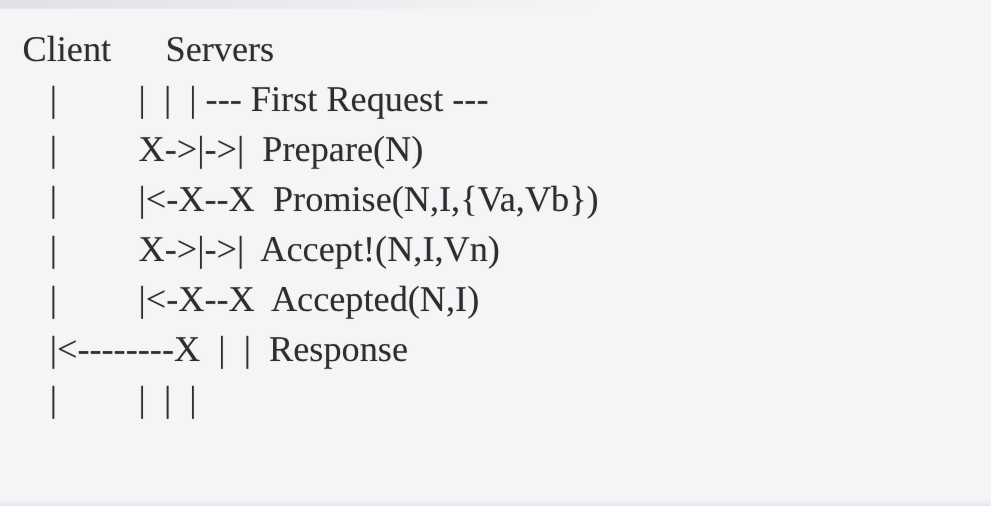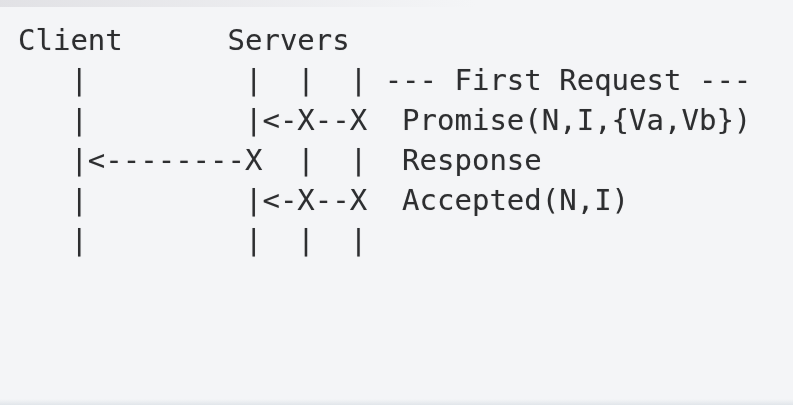--- a/index.html
+++ b/index.html
@@ -37,31 +37,34 @@
     left: 18px;
     margin: 0;
     font-size: 29px;
     line-height: 40px;
     color: #2d2e30;
     text-shadow: 0 0 1px rgba(45,46,48,0.28);
   }
   .ascii .row {
     white-space: pre;
     height: 40px;
+    font-family: Liberation Serif, serif;
   }
 </style>
 </head>
 <body>
 
 <div class="screen">
   <div class="edge-top"></div>
 
   <div class="ascii">
     <div class="row">Client      Servers</div>
     <div class="row">   |         |  |  | --- First Request ---</div>
+    <div class="row">   |         X-&gt;|-&gt;|  Prepare(N)</div>
     <div class="row">   |         |&lt;-X--X  Promise(N,I,{Va,Vb})</div>
+    <div class="row">   |         X-&gt;|-&gt;|  Accept!(N,I,Vn)</div>
+    <div class="row">   |         |&lt;-X--X  Accepted(N,I)</div>
     <div class="row">   |&lt;--------X  |  |  Response</div>
-    <div class="row">   |         |&lt;-X--X  Accepted(N,I)</div>
     <div class="row">   |         |  |  |</div>
   </div>
 
   <div class="edge-bottom"></div>
 </div>
 
 </body></html>

